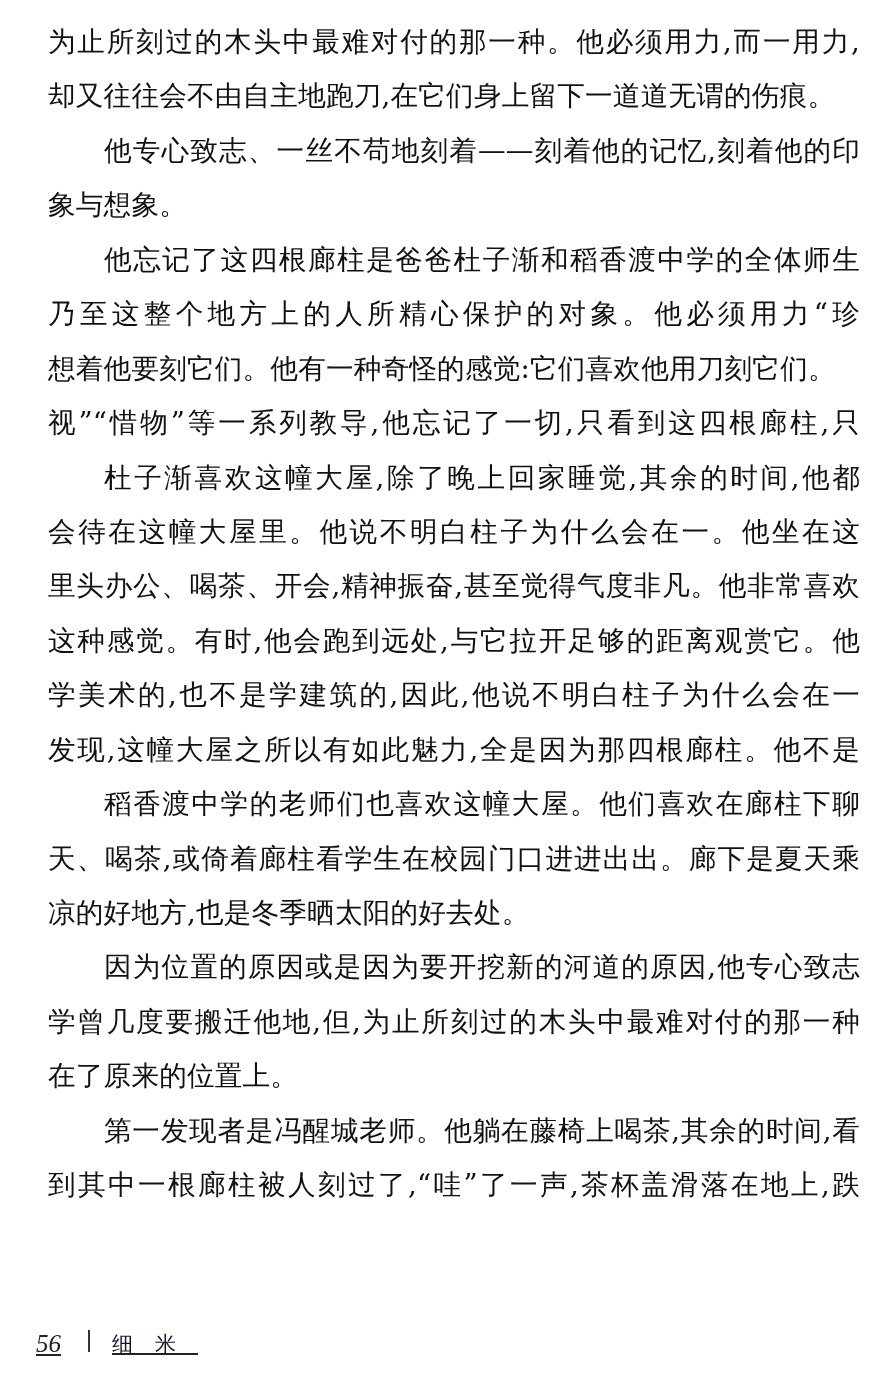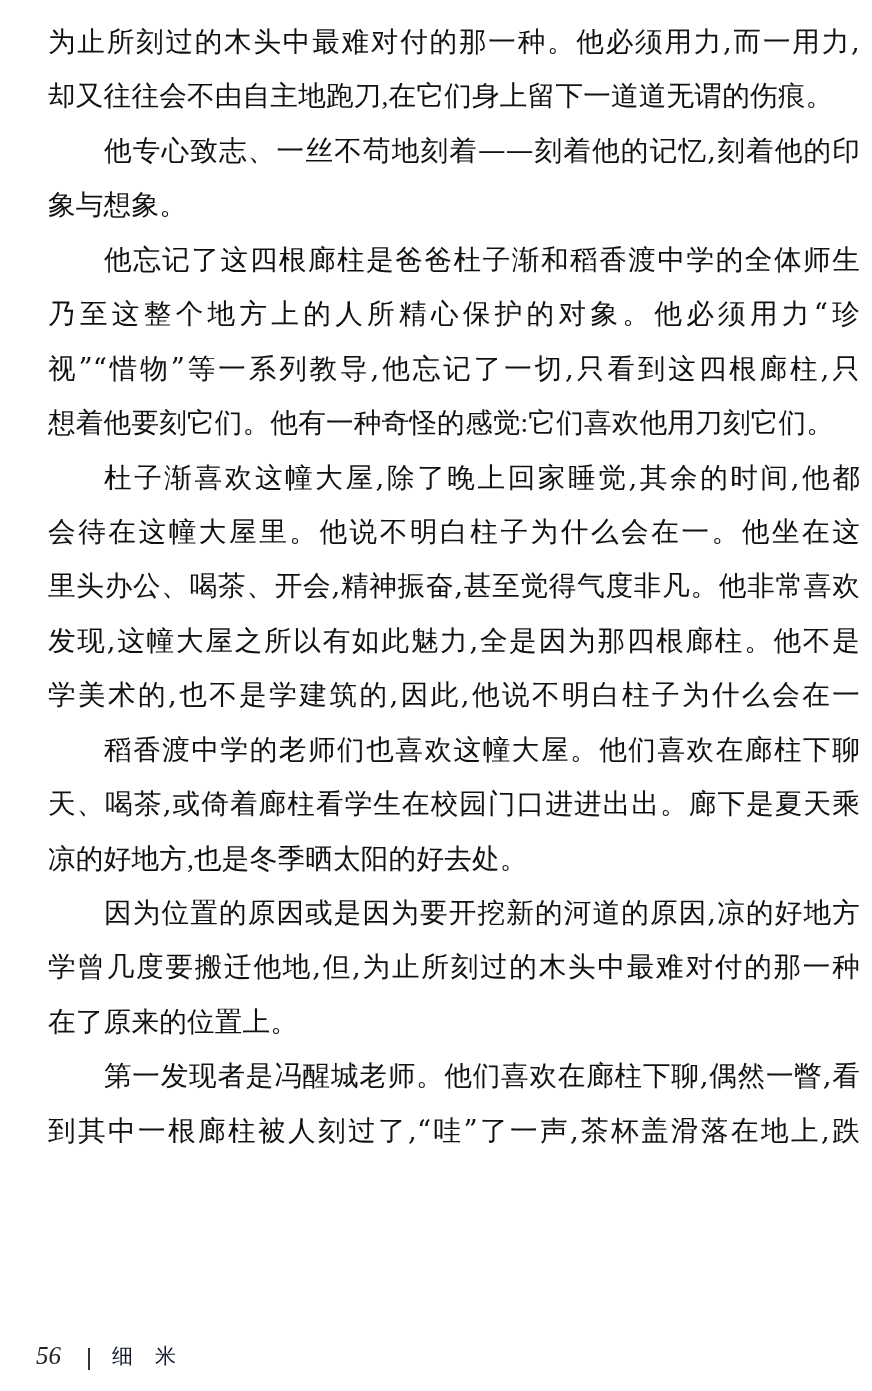--- a/index.html
+++ b/index.html
@@ -27,34 +27,34 @@
       font-size: 27.6px;
       white-space: nowrap;
       letter-spacing: 0.2px;
       text-align: justify;
       text-align-last: justify;
       width: 812px;
       margin-left: 20px;
     }
     .line.last {
       text-align-last: left;
-      font-family: Liberation Serif, serif;
     }
     .line.indent {
       padding-left: 56px;
       width: 756px;
     }
     .footer {
       position: absolute;
       left: 36px;
       top: 1330px;
       height: 40px;
       display: flex;
-      align-items: flex-end;
+      align-items: flex-start;
       color: #222;
+      text-decoration: underline;
     }
     .page-number {
       font-family: "Liberation Serif", "DejaVu Serif", serif;
       font-style: italic;
       font-size: 25px;
       width: 52px;
     }
     .divider {
       width: 2px;
       height: 22px;
@@ -74,39 +74,40 @@
 <div class="page">
 
   <div class="line">为止所刻过的木头中最难对付的那一种。他必须用力,而一用力,</div>
   <div class="line last">却又往往会不由自主地跑刀,在它们身上留下一道道无谓的伤痕。</div>
 
   <div class="line indent">他专心致志、一丝不苟地刻着——刻着他的记忆,刻着他的印</div>
   <div class="line last">象与想象。</div>
 
   <div class="line indent">他忘记了这四根廊柱是爸爸杜子渐和稻香渡中学的全体师生</div>
   <div class="line">乃至这整个地方上的人所精心保护的对象。他必须用力“珍</div>
+  <div class="line last">想着他要刻它们。他有一种奇怪的感觉:它们喜欢他用刀刻它们。</div>
   <div class="line">视”“惜物”等一系列教导,他忘记了一切,只看到这四根廊柱,只</div>
-  <div class="line last">想着他要刻它们。他有一种奇怪的感觉:它们喜欢他用刀刻它们。</div>
 
   <div class="line indent">杜子渐喜欢这幢大屋,除了晚上回家睡觉,其余的时间,他都</div>
   <div class="line">会待在这幢大屋里。他说不明白柱子为什么会在一。他坐在这</div>
   <div class="line">里头办公、喝茶、开会,精神振奋,甚至觉得气度非凡。他非常喜欢</div>
+  <div class="line">这种感觉。有时,他会跑到远处,与它拉开足够的距离观赏它。他</div>
+  <div class="line">学美术的,也不是学建筑的,因此,他说不明白柱子为什么会在一</div>
   <div class="line">发现,这幢大屋之所以有如此魅力,全是因为那四根廊柱。他不是</div>
-  <div class="line">学美术的,也不是学建筑的,因此,他说不明白柱子为什么会在一</div>
 
   <div class="line indent">稻香渡中学的老师们也喜欢这幢大屋。他们喜欢在廊柱下聊</div>
   <div class="line">天、喝茶,或倚着廊柱看学生在校园门口进进出出。廊下是夏天乘</div>
   <div class="line last">凉的好地方,也是冬季晒太阳的好去处。</div>
 
-  <div class="line indent">因为位置的原因或是因为要开挖新的河道的原因,凉的好地方</div>
+  <div class="line indent">因为位置的原因或是因为要开挖新的河道的原因,他专心致志</div>
   <div class="line">学曾几度要搬迁他地,但,为止所刻过的木头中最难对付的那一种</div>
   <div class="line last">在了原来的位置上。</div>
 
 
-  <div class="line indent">第一发现者是冯醒城老师。他们喜欢在廊柱下聊,偶然一瞥,看</div>
+  <div class="line indent">第一发现者是冯醒城老师。他躺在藤椅上喝茶,其余的时间,看</div>
   <div class="line">到其中一根廊柱被人刻过了,“哇”了一声,茶杯盖滑落在地上,跌</div>
 </div>
 
 <div class="footer">
   <span class="page-number">56</span>
   <span class="divider"></span>
   <span class="book-title">细米</span>
 </div>
 
 </body></html>

